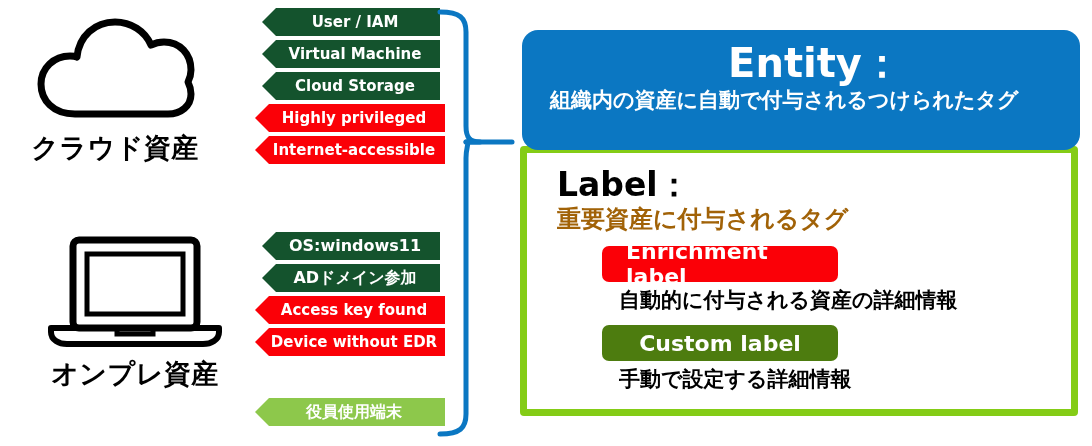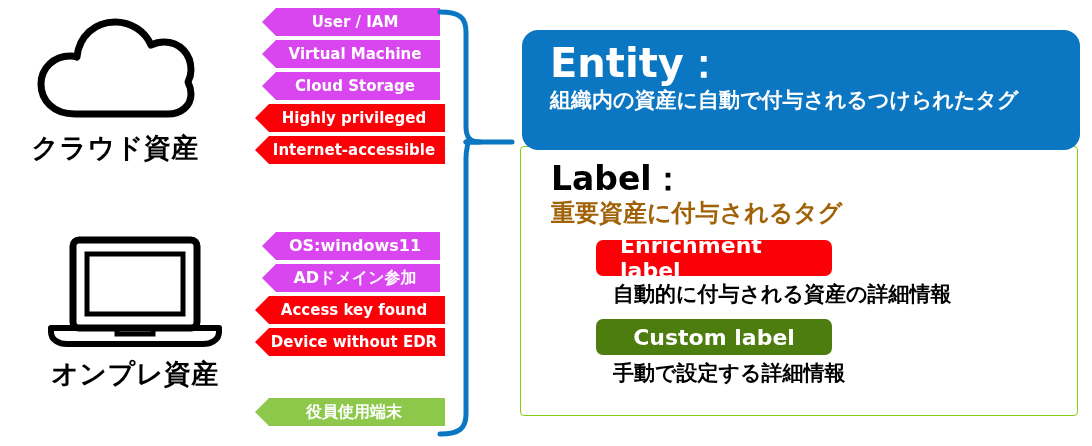--- a/index.html
+++ b/index.html
@@ -30,46 +30,47 @@
   .tag{
     position:relative;height:28px;margin-bottom:4px;
     display:flex;align-items:center;justify-content:center;
     color:#ffffff;font-size:15px;font-weight:700;
     font-family:"DejaVu Sans","Liberation Sans",sans-serif;
     line-height:1;white-space:nowrap;
     -webkit-clip-path:polygon(14px 0,100% 0,100% 100%,14px 100%,0 50%);
     clip-path:polygon(14px 0,100% 0,100% 100%,14px 100%,0 50%);
     padding-left:8px;box-sizing:border-box;
   }
-  .tag.gray{background:#d946ef;width:178px;margin-left:17px;}
+  .tag.gray{background:#14532d;width:178px;margin-left:17px;}
   .tag.red{background:#fb0007;width:190px;margin-left:10px;}
   .tag.green{background:#8dc84b;width:190px;margin-left:10px;margin-top:42px;}
   .tag.jp{font-size:16px;}
   .tag.small{font-size:16px;}
 
   
   .brace{position:absolute;left:430px;top:0px;width:90px;height:446px;}
 
   
   .card{
     position:absolute;left:520px;top:146px;
     width:558px;height:270px;
-    border:1px solid #84cc16;border-radius:4px;
+    border:7px solid #84cc16;border-radius:4px;
     background:#ffffff;box-sizing:border-box;text-decoration:underline;
   }
   .card-header{
     position:absolute;left:522px;top:30px;
     width:558px;height:120px;
     background:#0b77c2;border-radius:16px;
     box-sizing:border-box;padding:10px 0 0 28px;
   }
   .entity-title{
     color:#ffffff;font-size:40px;font-weight:700;
     letter-spacing:0px;line-height:1.15;
     font-family:"DejaVu Sans","Liberation Sans",sans-serif;
+    text-align:center;
   }
   .entity-sub{
     color:#ffffff;font-size:21px;font-weight:700;
     margin-top:2px;line-height:1.2;
     font-family:"DejaVu Sans","Liberation Sans",sans-serif;
   }
   .card-body{position:absolute;left:0;top:0;width:100%;padding:14px 0 0 30px;box-sizing:border-box;}
   .label-title{
     font-size:33px;font-weight:700;color:#000;line-height:1.1;
     font-family:"DejaVu Sans","Liberation Sans",sans-serif;

